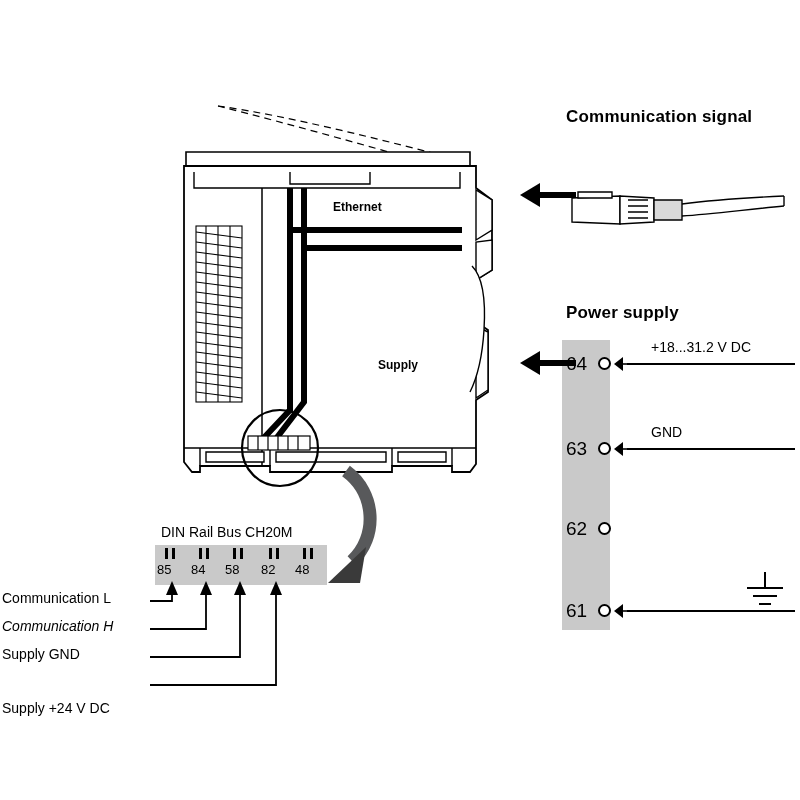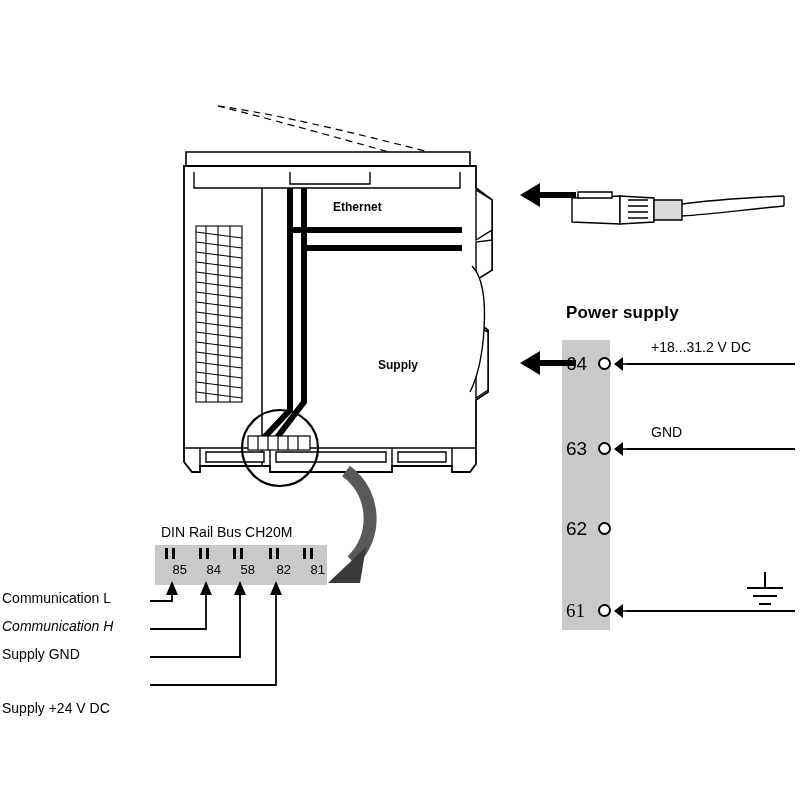--- a/index.html
+++ b/index.html
@@ -66,21 +66,21 @@
     background: #fff;
   }
 
   
   .bus-block {
     background: #c9c9c9;
   }
   .bus-cell {
     position: absolute;
     width: 30px;
-    text-align: right;
+    text-align: left;
   }
   .bus-pins {
     position: absolute;
     width: 30px;
     height: 11px;
   }
   .pin {
     position: absolute;
     width: 3px;
     height: 11px;
@@ -192,20 +192,21 @@
   </svg>
 
   <div class="abs label-bold" style="left:333px; top:200px;">Ethernet</div>
   <div class="abs label-bold" style="left:378px; top:358px;">Supply</div>
 
   <svg class="abs" style="left:290px; top:465px;" width="120" height="130" viewBox="0 0 120 130">
     <path d="M56 6 C86 28 88 72 62 96" stroke="#58595b" stroke-width="13" fill="none" stroke-linecap="butt"></path>
     <path d="M76 82 L38 118 L70 118 Z" fill="#3a3a3a"></path>
   </svg>
 
+  <div class="abs heading" style="left:566px; top:107px;">Communication signal</div>
 
   <svg class="abs" style="left:562px; top:178px;" width="230" height="60" viewBox="0 0 230 60">
     <g stroke="#000" stroke-width="1.4" fill="#ffffff">
       <path d="M10 20 L10 44 L58 46 L58 18 Z"></path>
       <path d="M58 18 L58 46 L92 44 L92 20 Z"></path>
       <path d="M20 14 L20 20 M28 14 L28 20 M36 14 L36 20 M44 14 L44 20"></path>
       <path d="M16 14 L50 14 L50 20 L16 20 Z"></path>
       <path d="M66 22 L86 22 M66 28 L86 28 M66 34 L86 34 M66 40 L86 40"></path>
     </g>
     <g stroke="#000" stroke-width="1.4" fill="#d9d9d9">
@@ -241,21 +242,21 @@
   <div class="abs label-md" style="left:651px; top:424px;">GND</div>
   <div class="abs hline" style="left:627px; top:448px; width:168px;"></div>
   <svg class="abs" style="left:613px; top:440px;" width="20" height="18" viewBox="0 0 20 18">
     <path d="M18 9 L4 9" stroke="#000" stroke-width="1.6"></path>
     <path d="M10 2 L1 9 L10 16 Z" fill="#000"></path>
   </svg>
 
   <div class="abs term-num" style="left:566px; top:518px;">62</div>
   <div class="abs term-circle" style="left:598px; top:522px;"></div>
 
-  <div class="abs term-num" style="left:566px; top:600px;font-family:Liberation Serif, serif;">61</div>
+  <div class="abs term-num" style="left:566px; top:600px;">61</div>
   <div class="abs term-circle" style="left:598px; top:604px;"></div>
   <div class="abs hline" style="left:627px; top:610px; width:168px;"></div>
   <svg class="abs" style="left:613px; top:602px;" width="20" height="18" viewBox="0 0 20 18">
     <path d="M18 9 L4 9" stroke="#000" stroke-width="1.6"></path>
     <path d="M10 2 L1 9 L10 16 Z" fill="#000"></path>
   </svg>
 
   <svg class="abs" style="left:738px; top:570px;" width="54" height="42" viewBox="0 0 54 42">
     <g stroke="#000" stroke-width="2" fill="none">
       <path d="M27 2 L27 18"></path>
@@ -295,21 +296,21 @@
     <div class="bus-pins" style="left:106px; top:3px;">
       <div class="pin l"></div>
         <div class="pin r"></div>
     </div>
     <div class="bus-cell busnum" style="left:106px; top:17px;">82</div>
 
     <div class="bus-pins" style="left:140px; top:3px;">
       <div class="pin l"></div>
         <div class="pin r"></div>
     </div>
-    <div class="bus-cell busnum" style="left:140px; top:17px;">81</div>
+    <div class="bus-cell busnum" style="left:140px; top:17px;">48</div>
   </div>
 
   <svg class="abs" style="left:0px; top:575px;" width="340" height="130" viewBox="0 0 340 130">
     <g stroke="#000" stroke-width="1.8" fill="none">
 
       <path d="M150 26 L172 26 L172 14"></path>
 
       <path d="M150 54 L206 54 L206 14"></path>
 
       <path d="M150 82 L240 82 L240 14"></path>

